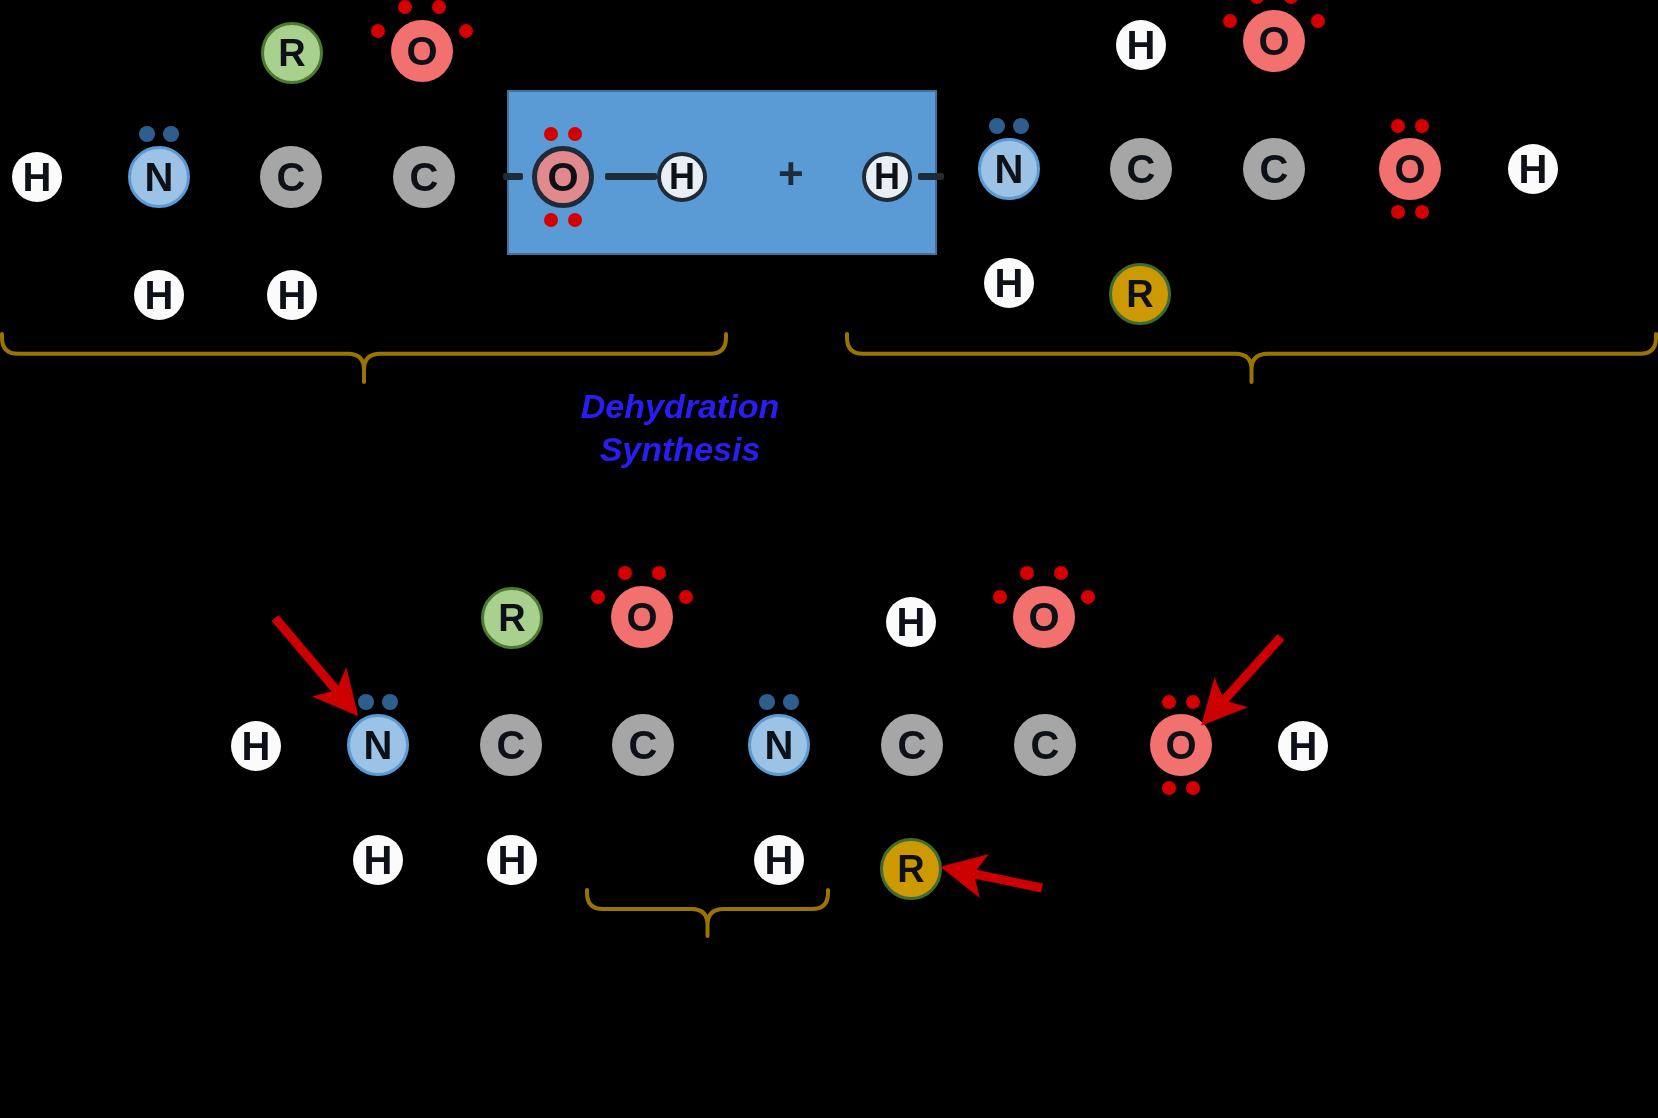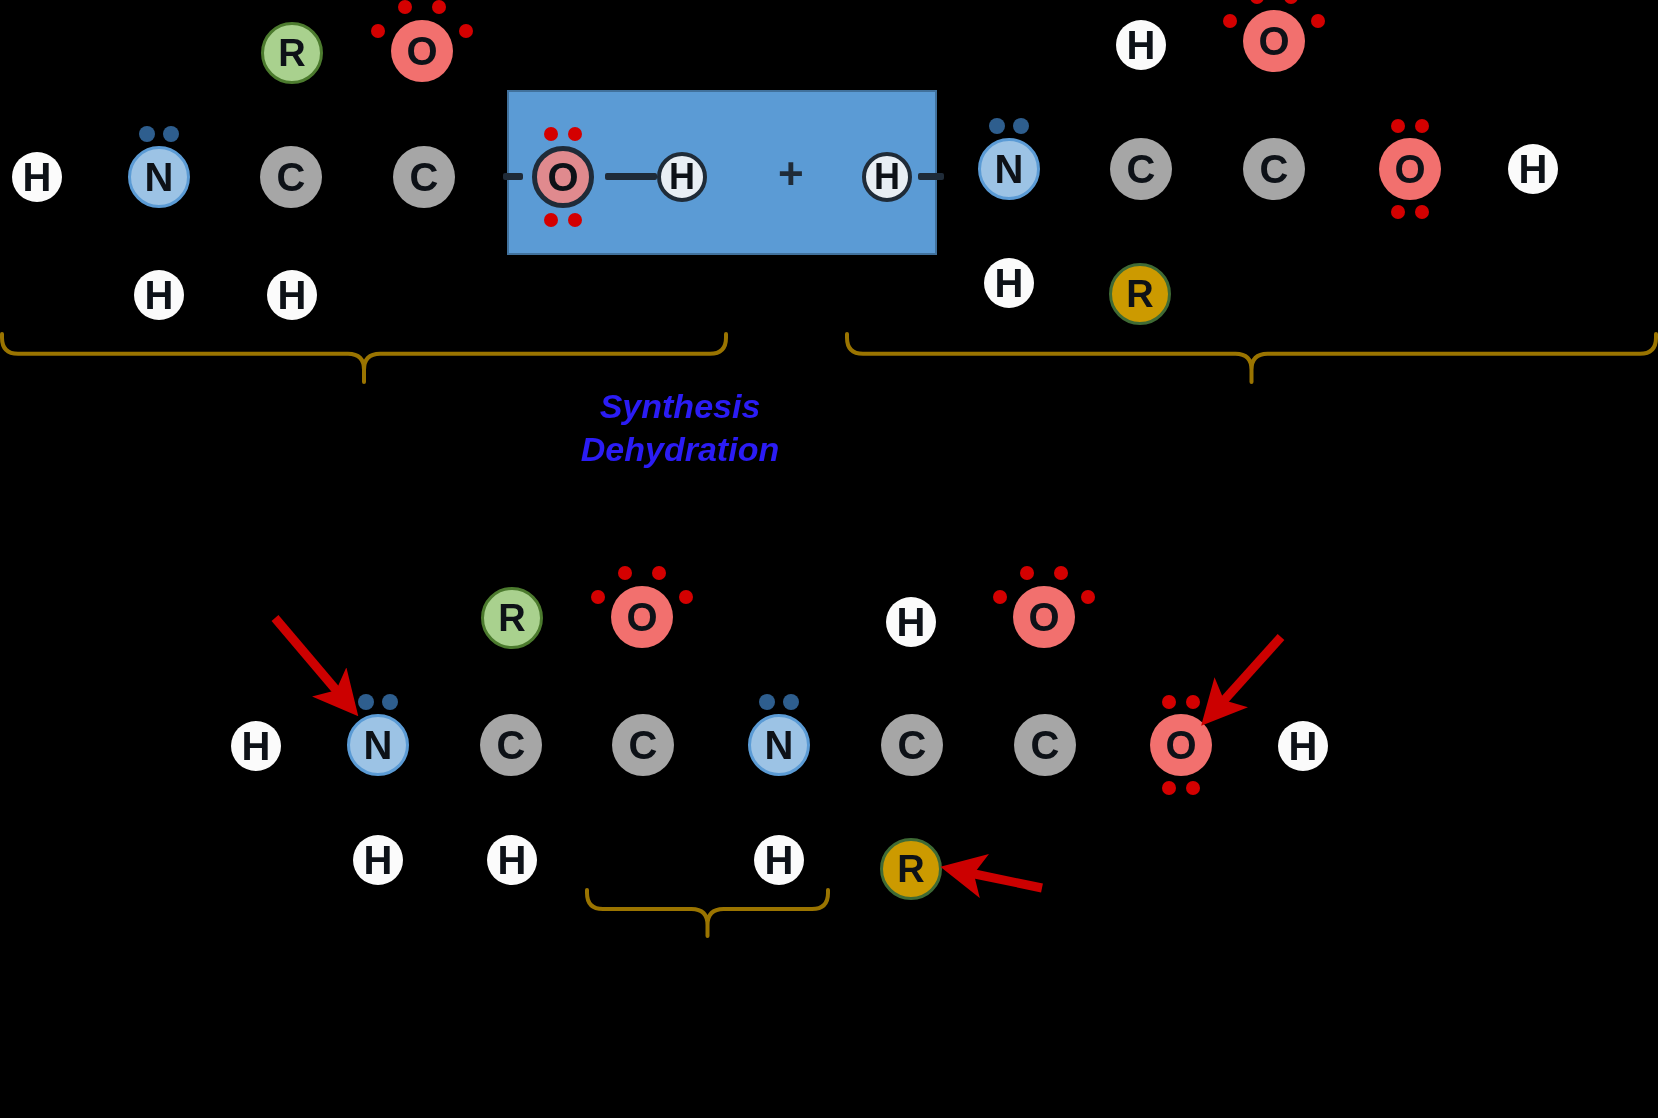--- a/index.html
+++ b/index.html
@@ -220,22 +220,22 @@
         <path d="M 2,2 L 2,5.84 Q 2,21.84 18,21.84 L 390.5,21.84 Q 406.5,21.84 406.5,37.84 L 406.5,50 L 406.5,37.84 Q 406.5,21.84 422.5,21.84 L 795,21.84 Q 811,21.84 811,5.84 L 811,2" fill="none" stroke="#9A7400" stroke-width="4" stroke-linecap="round" stroke-linejoin="round"></path>
       </svg>
     </div>
   <div class="brace" id="brace-3" style="left: 585px; top: 888px; width: 245px; height: 50px;">
       <svg width="245" height="50" viewBox="0 0 245 50">
         <path d="M 2,2 L 2,5 Q 2,21 18,21 L 106.5,21 Q 122.5,21 122.5,37 L 122.5,48 L 122.5,37 Q 122.5,21 138.5,21 L 227,21 Q 243,21 243,5 L 243,2" fill="none" stroke="#9A7400" stroke-width="4" stroke-linecap="round" stroke-linejoin="round"></path>
       </svg>
     </div>
 
   <div id="reaction-label" style="left:540px; top:385px; width:280px;">
+    <div>Dehydration</div>
     <div>Synthesis</div>
-    <div>Dehydration</div>
   </div>
 
   <div id="arrow-layer">
       <svg width="1658" height="1118" viewBox="0 0 1658 1118" style="position:absolute;left:0;top:0;pointer-events:none">
         <defs>
           <marker id="ah" markerWidth="5" markerHeight="5" refX="2.2" refY="2.5" orient="auto">
             <path d="M0,0 L5,2.5 L0,5 L1.2,2.5 z" fill="#CC0000"></path>
           </marker>
         </defs>
         <line x1="275" y1="618" x2="342" y2="697" stroke="#CC0000" stroke-width="9" stroke-linecap="butt" marker-end="url(#ah)"></line>

